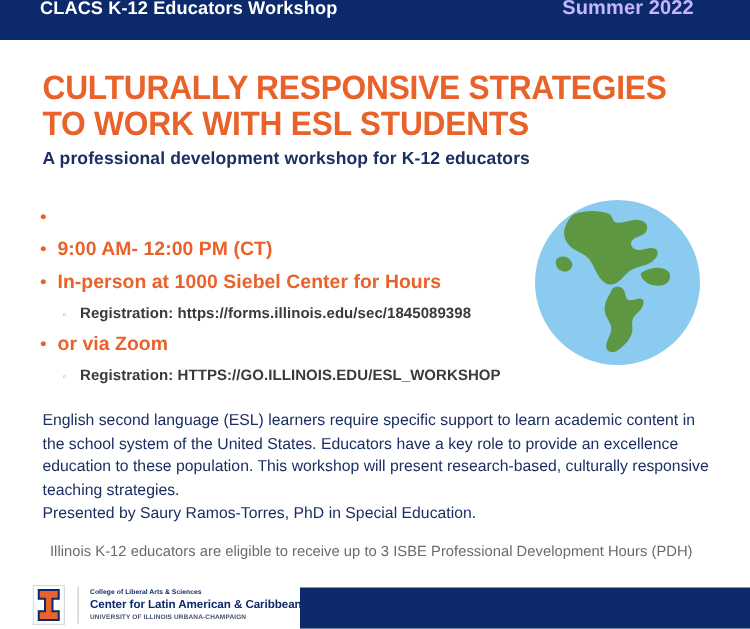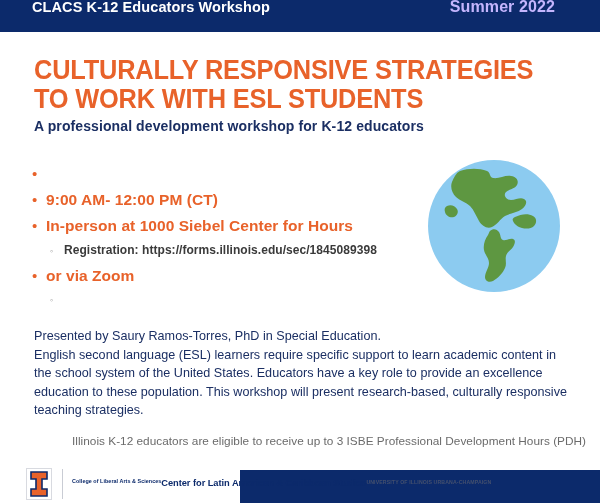--- a/index.html
+++ b/index.html
@@ -148,21 +148,20 @@
 
   
   .pdh-note {
     position: absolute;
     left: 40px;
     top: 434px;
     color: #6b6b6b;
     font-size: 11.8px;
     letter-spacing: 0.02px;
     white-space: nowrap;
-    margin-left: 32px;
   }
 
   
   .footer-band {
     position: absolute;
     left: 240px;
     top: 470px;
     width: 360px;
     height: 33px;
     background: #0c2a6b;
@@ -183,21 +182,21 @@
   }
   .logo-divider {
     width: 1px;
     height: 30px;
     background: #c9ccd4;
     margin: 0 9px 0 10px;
     flex: 0 0 1px;
   }
   .logo-text-lines {
     display: flex;
-    flex-direction: row;
+    flex-direction: column;
     justify-content: center;
   }
   .logo-l1 {
     color: #0c2a6b;
     font-size: 5.4px;
     font-weight: bold;
     letter-spacing: 0.05px;
     line-height: 7.5px;
     white-space: nowrap;
   }
@@ -251,20 +250,21 @@
     <span class="sub-dot">◦</span>
     <span class="sub-text">Registration: https://forms.illinois.edu/sec/1845089398</span>
   </div>
 
   <div class="bullet-row">
     <span class="bullet-dot">•</span>
     <span class="bullet-text">or via Zoom</span>
   </div>
   <div class="sub-row">
     <span class="sub-dot">◦</span>
+    <span class="sub-text">Registration: HTTPS://GO.ILLINOIS.EDU/ESL_WORKSHOP</span>
   </div>
 
 </div>
 
 <div class="globe">
   <svg viewBox="0 0 134 134" width="134" height="134" aria-hidden="true">
     <circle cx="67" cy="67" r="66" fill="#8CCBF0"></circle>
     <path fill="#5E9741" d="M33 12 C42 9 52 9 60 12 C64 14 62 18 66 19 C72 20 78 16 84 17
       C90 18 92 22 90 26 C88 30 82 30 79 33 C76 36 79 41 84 41 C89 41 93 38 97 40
       C101 42 99 47 95 50 C90 54 83 54 78 57 C73 60 70 66 65 68 C60 70 55 67 52 62
@@ -273,22 +273,22 @@
       C89 81 88 85 86 88 C84 91 80 93 79 97 C78 101 80 105 78 109
       C76 114 71 119 66 122 C62 124 58 122 58 118 C58 113 62 109 62 104
       C62 99 58 96 57 91 C56 86 58 80 61 76 C62 74 62 73 63 72 Z"></path>
     <path fill="#5E9741" d="M88 58 C94 55 101 54 106 57 C110 59 110 64 107 67
       C104 70 99 70 95 69 C91 68 87 65 86 62 C85 60 86 59 88 58 Z"></path>
     <path fill="#5E9741" d="M20 47 C24 45 28 47 30 50 C32 53 30 57 27 58 C23 59 19 57 18 53 C17 50 18 48 20 47 Z"></path>
   </svg>
 </div>
 
 <div class="body-copy">
+  <p>English second language (ESL) learners require specific support to learn academic content in the school system of the United States. Educators have a key role to provide an excellence education to these population. This workshop will present research-based, culturally responsive teaching strategies.</p>
   <p>Presented by Saury Ramos-Torres, PhD in Special Education.</p>
-  <p>English second language (ESL) learners require specific support to learn academic content in the school system of the United States. Educators have a key role to provide an excellence education to these population. This workshop will present research-based, culturally responsive teaching strategies.</p>
 </div>
 
 <div class="pdh-note">Illinois K-12 educators are eligible to receive up to 3 ISBE Professional Development Hours (PDH)</div>
 
 <div class="footer-band"></div>
 
 <div class="footer-logo">
   <div class="block-i">
     <svg viewBox="0 0 26 32" width="26" height="32" aria-hidden="true">
       <rect x="0.5" y="0.5" width="25" height="31" fill="#ffffff" stroke="#d8dae0" stroke-width="1"></rect>

